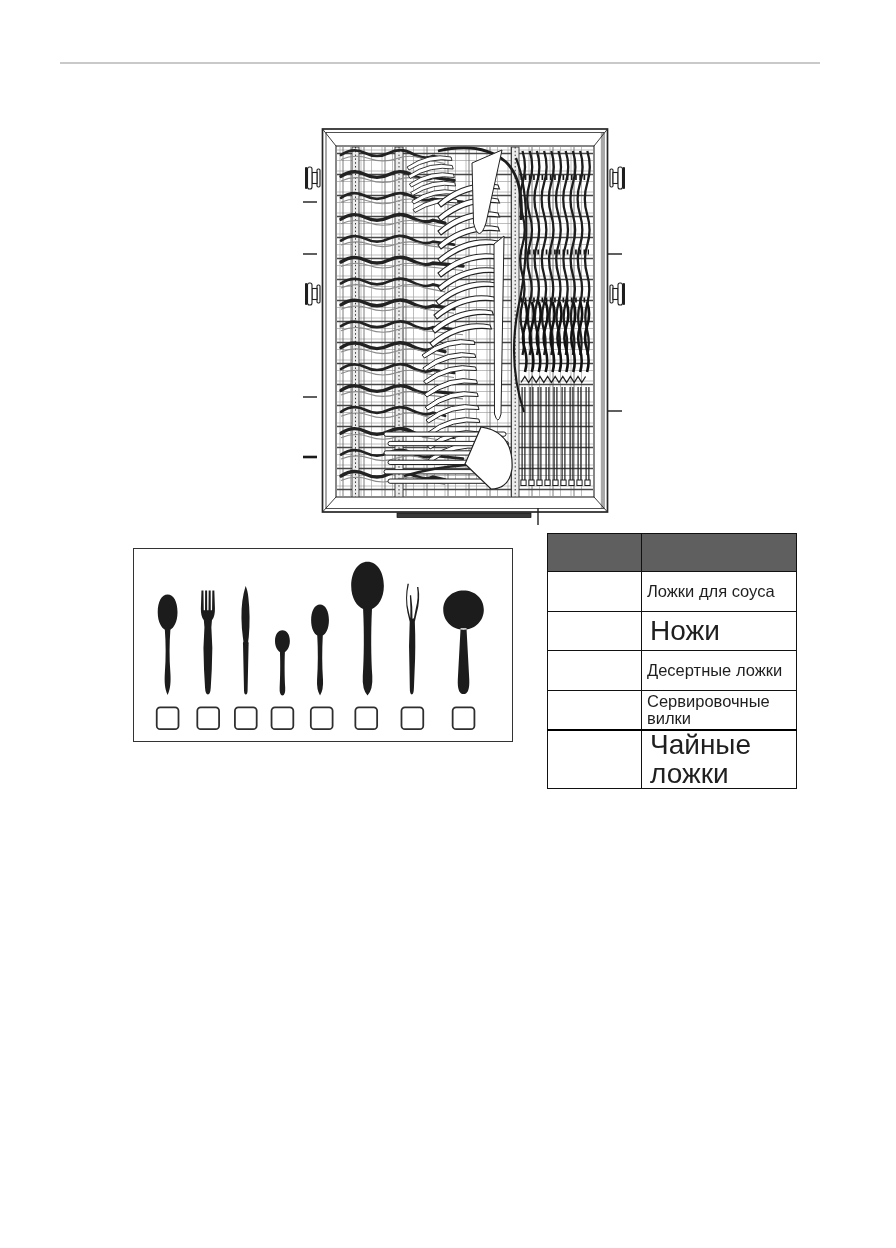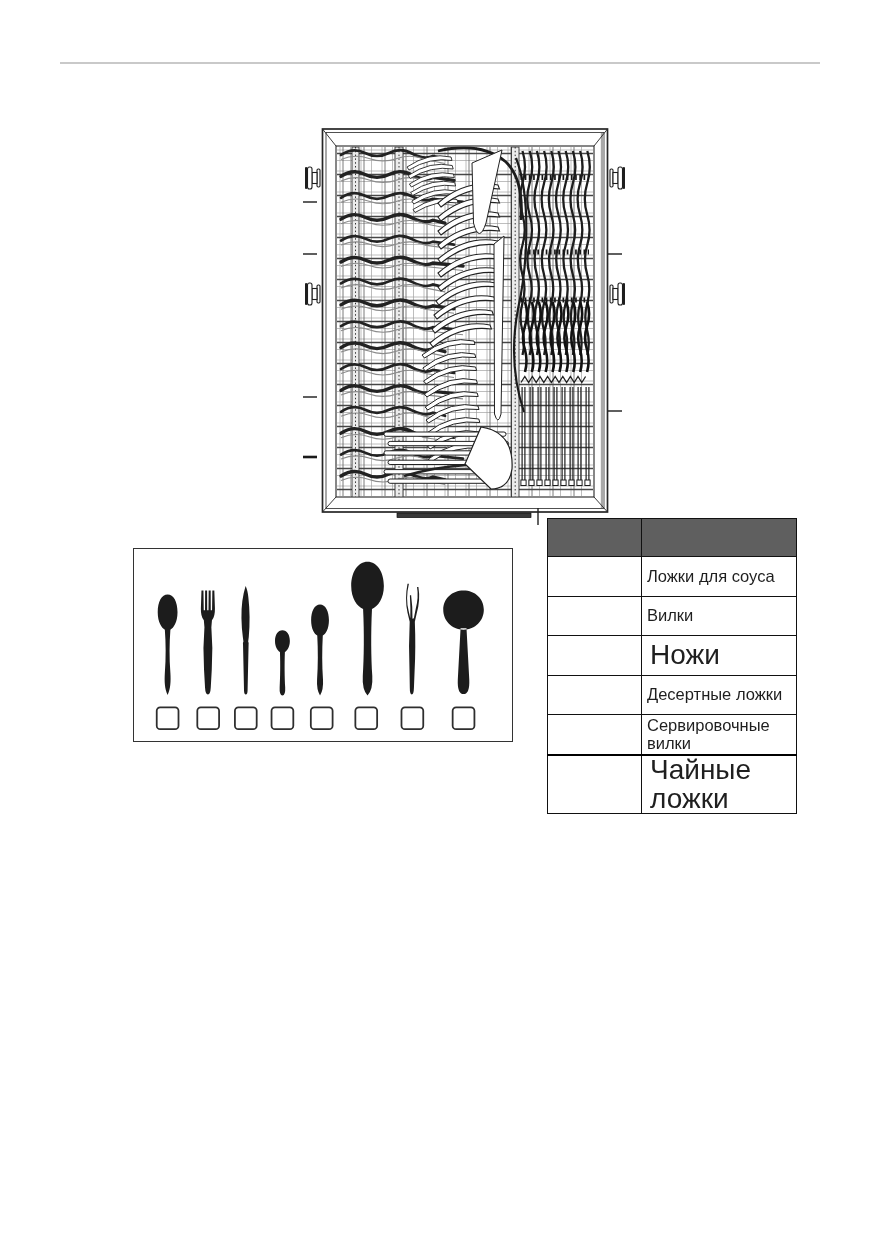--- a/index.html
+++ b/index.html
@@ -3,21 +3,21 @@
 <meta charset="utf-8">
 <style>
   html,body{margin:0;padding:0;background:#fff}
   .page{position:relative;width:896px;height:1248px;background:#ffffff;overflow:hidden;
         font-family:"Liberation Sans","DejaVu Sans",sans-serif;color:#1f1f1f}
   .header-rule{position:absolute;left:60px;top:62px;width:760px;height:2px;background:#c9c9c9}
   .rack-svg{position:absolute;left:295px;top:124px;width:330px;height:410px}
   .legend-box{position:absolute;left:133px;top:548px;width:380px;height:194px;
               border:1.5px solid #333;box-sizing:border-box;background:#fff}
   .legend-svg{position:absolute;left:0;top:0;width:100%;height:100%}
-  .cutlery-table{position:absolute;left:547px;top:518px;border-collapse:collapse;
+  .cutlery-table{position:absolute;left:547px;top:533px;border-collapse:collapse;
                  table-layout:fixed;background:#fff;border:1.6px solid #111}
   .cutlery-table col.c1{width:94px}
   .cutlery-table col.c2{width:155px}
   .cutlery-table th.hdr{height:37px;border:1.5px solid #111;padding:0}
   .cutlery-table td{height:38.6px;border:1.1px solid #111;vertical-align:middle;
                     padding:0 2px 0 5px;overflow:hidden}
   .cutlery-table tr.thick-top td{border-top:2.6px solid #000}
   .size-sm{font-size:15.5px;line-height:1.06}
   .size-md{font-size:16.5px;line-height:1.06}
   .size-lg{font-size:28px;line-height:1.02;padding-left:8px !important}
@@ -354,24 +354,20 @@
         <th class="hdr" style="background: rgb(95, 95, 95);"></th>
       </tr>
     </thead>
     <tbody id="cutlery-rows">
         <tr>
           <td class="icon-cell"></td>
           <td class="label-cell size-md">Ложки для соуса</td>
         </tr>
         <tr>
           <td class="icon-cell"></td>
-          <td class="label-cell size-md">Вилки</td>
-        </tr>
-        <tr>
-          <td class="icon-cell"></td>
           <td class="label-cell size-lg">Ножи</td>
         </tr>
         <tr>
           <td class="icon-cell"></td>
           <td class="label-cell size-md">Десертные ложки</td>
         </tr>
         <tr>
           <td class="icon-cell"></td>
           <td class="label-cell size-md">Сервировочные вилки</td>
         </tr>

